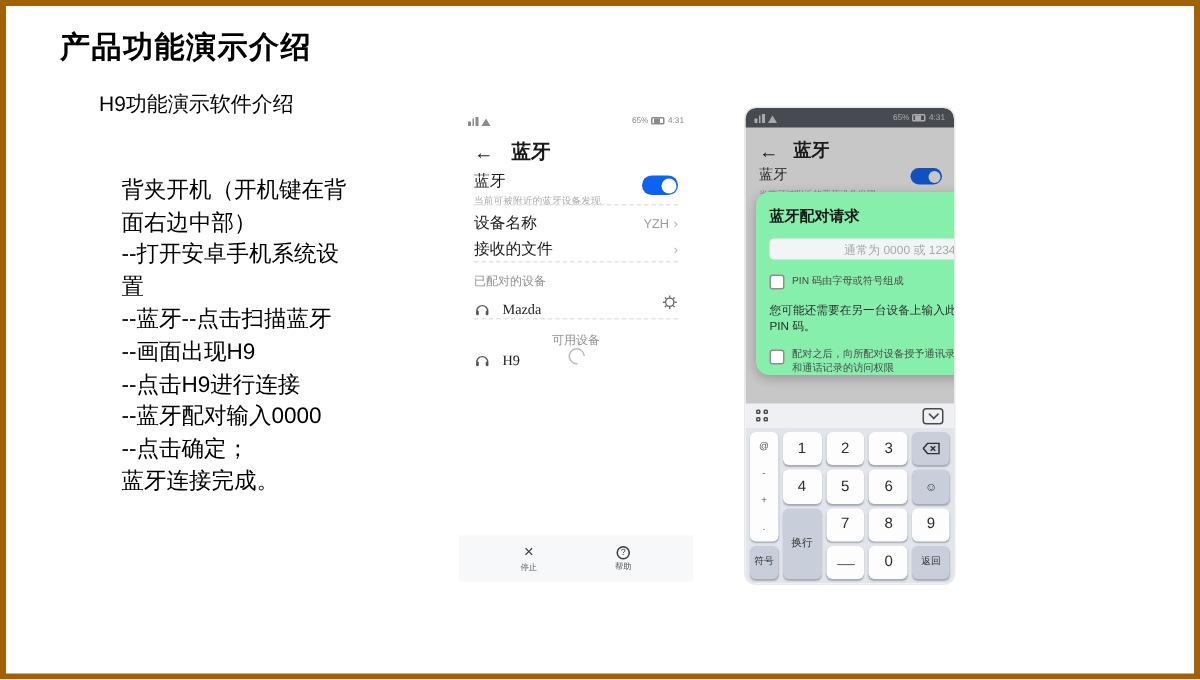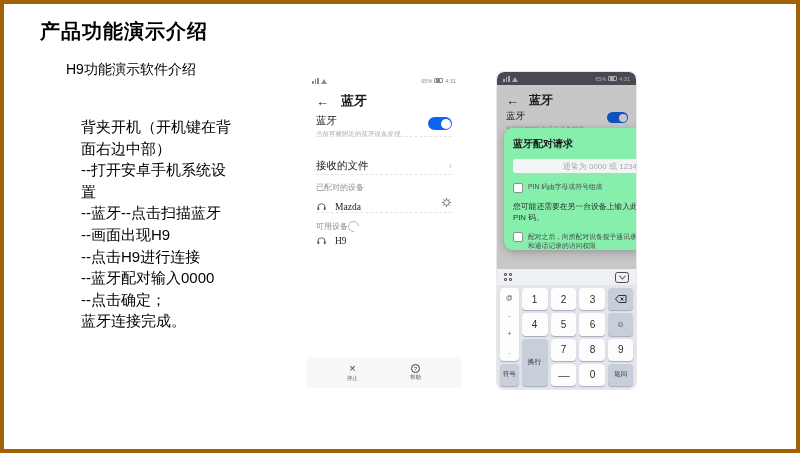--- a/index.html
+++ b/index.html
@@ -124,20 +124,24 @@
       <span class="t">蓝牙</span>
     </div>
 
     <div class="abs" style="left:10px;top:42px;right:10px;">
       <div class="row-label">蓝牙</div>
       <div class="row-sub">当前可被附近的蓝牙设备发现</div>
       <div class="toggle" style="position:absolute;right:0;top:3px;"></div>
     </div>
     <div class="abs dashline" style="top:64px;"></div>
 
+    <div class="abs" style="left:10px;right:10px;top:70px;display:flex;justify-content:space-between;align-items:center;">
+      <span class="row-label">设备名称</span>
+      <span class="row-val"><span>YZH</span><span class="chev">›</span></span>
+    </div>
 
     <div class="abs" style="left:10px;right:10px;top:87px;display:flex;justify-content:space-between;align-items:center;">
       <span class="row-label">接收的文件</span>
       <span class="chev">›</span>
     </div>
     <div class="abs dashline" style="top:102px;"></div>
 
     <div class="abs sect-label" style="left:10px;top:110px;">已配对的设备</div>
 
     <div class="abs dev-row" style="left:10px;right:10px;top:122px;">
@@ -151,21 +155,21 @@
         <svg width="11" height="11" viewBox="0 0 24 24">
             <g stroke="#666" stroke-width="2" fill="none">
               <circle cx="12" cy="12" r="6"></circle>
               <path d="M12 2v3M12 19v3M2 12h3M19 12h3M5 5l2 2M17 17l2 2M19 5l-2 2M7 17l-2 2"></path>
             </g>
           </svg>
       </span>
     </div>
     <div class="abs dashline" style="top:140px;"></div>
 
-    <div class="abs" style="left:10px;right:10px;top:149px;display:flex;align-items:center;">
+    <div class="abs" style="left:10px;right:10px;top:149px;display:flex;align-items:center;flex-direction:column;">
       <span class="sect-label">可用设备</span>
       <span class="spinner"></span>
     </div>
 
     <div class="abs dev-row" style="left:10px;right:10px;top:163px;">
       <svg width="11" height="11" viewBox="0 0 24 24">
           <path d="M4 14a8 8 0 0 1 16 0" fill="none" stroke="#555" stroke-width="2"></path>
           <rect x="3" y="13" width="4" height="7" rx="2" fill="#555"></rect>
           <rect x="17" y="13" width="4" height="7" rx="2" fill="#555"></rect>
         </svg>

